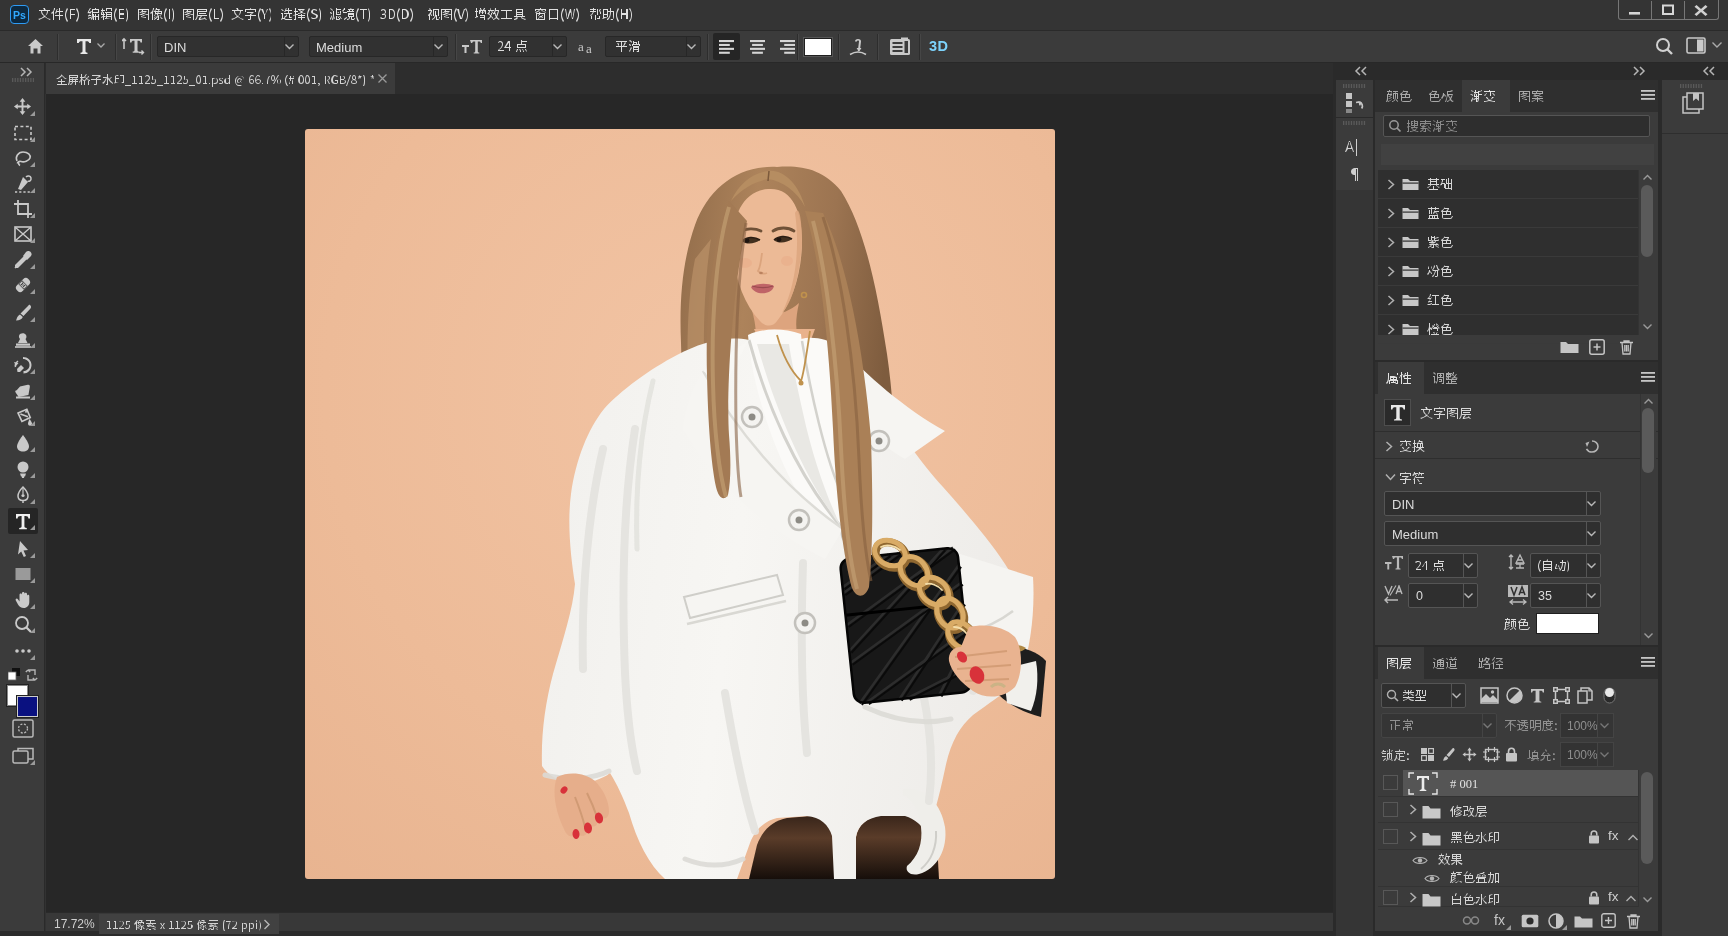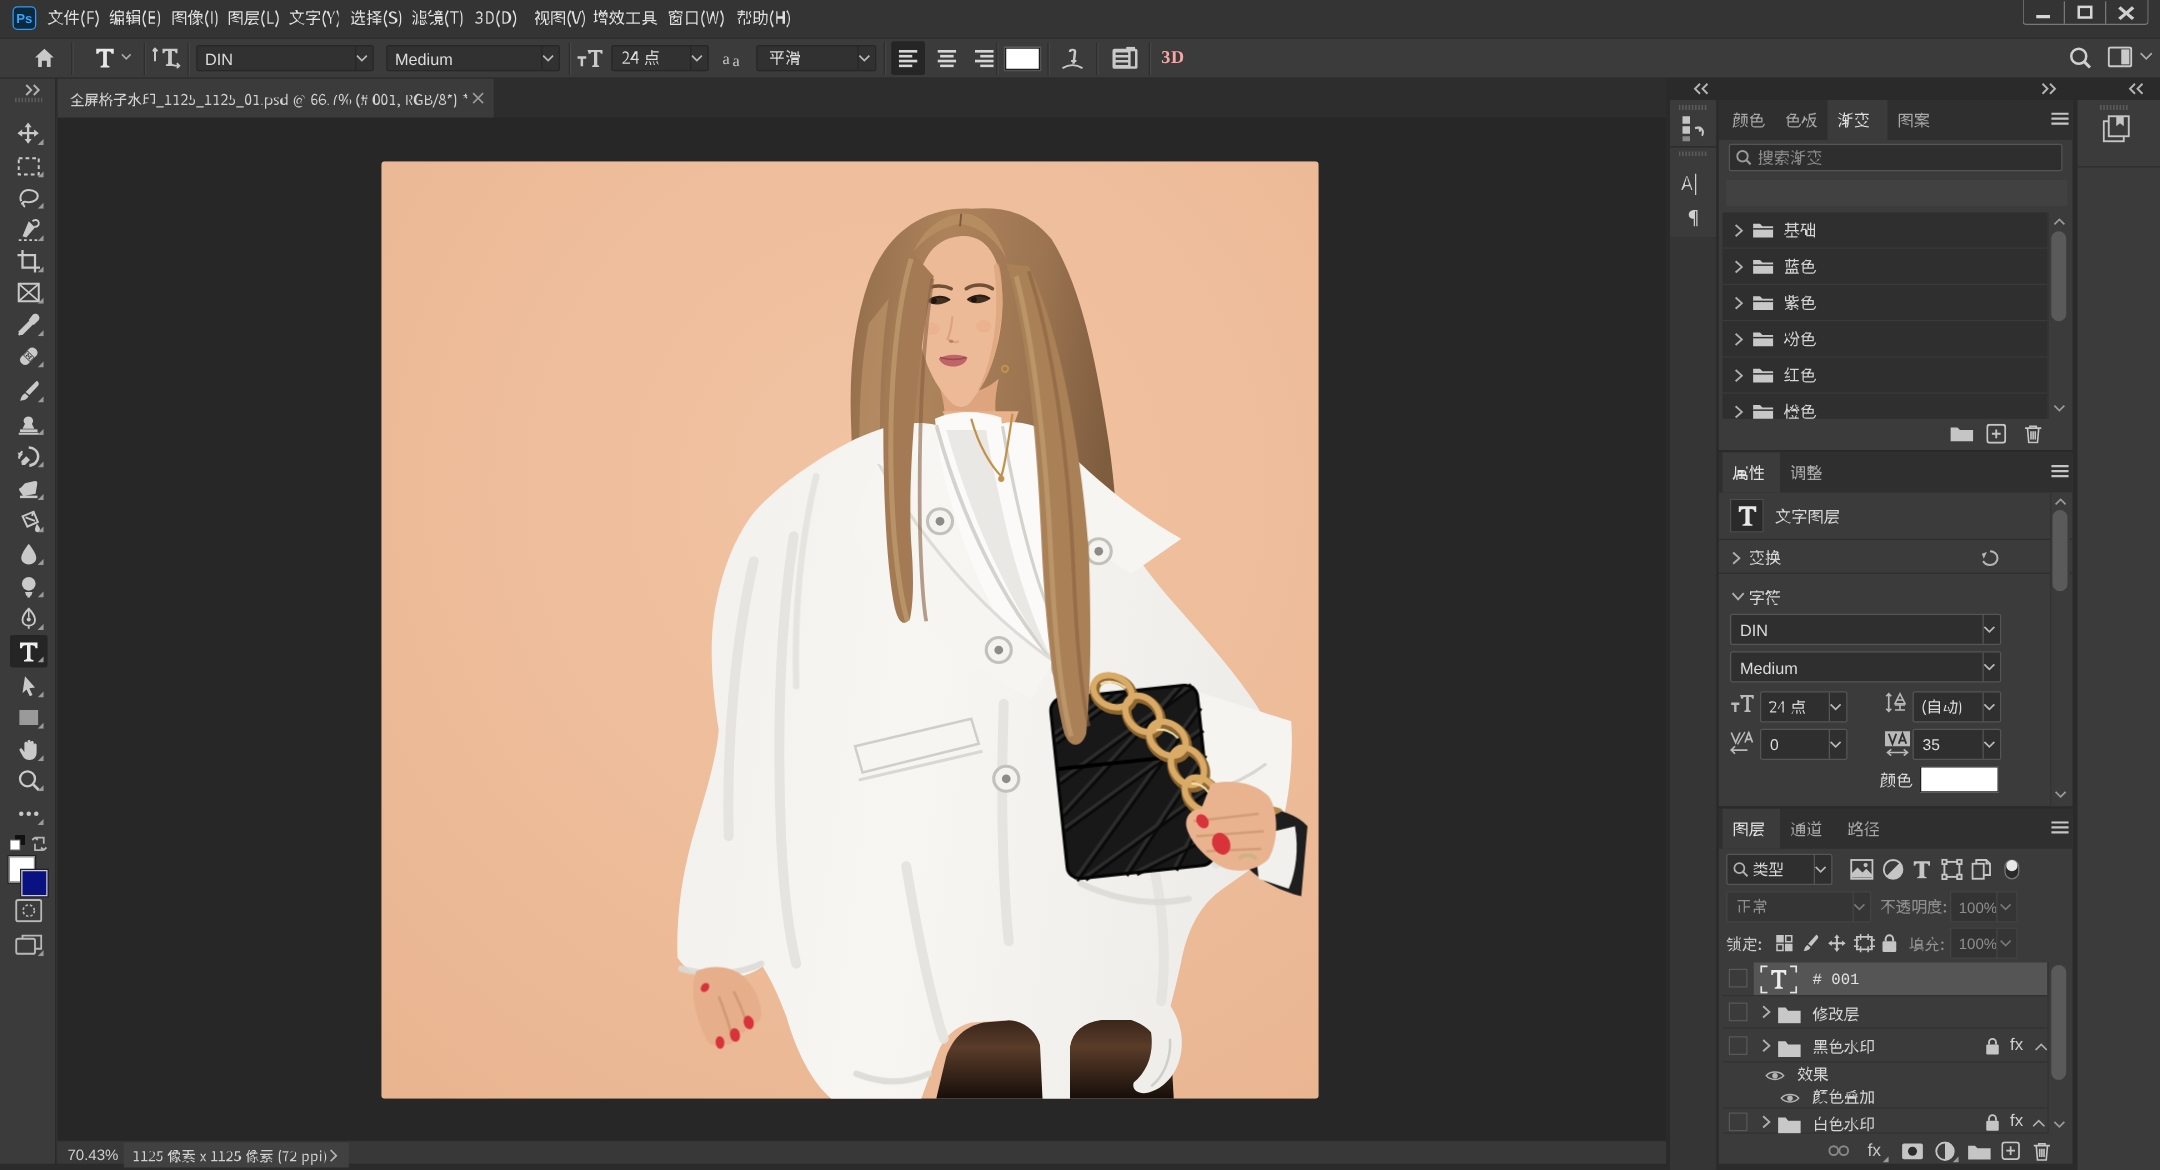--- a/index.html
+++ b/index.html
@@ -154,40 +154,40 @@
 <svg style="position:absolute;left:888px;top:37px" width="24" height="20" viewBox="0 0 24 20">
     <rect x="2" y="2" width="20" height="16" rx="1.5" fill="#c9c9c9"></rect>
     <rect x="13" y="0.5" width="7" height="3" fill="#c9c9c9"></rect>
     <rect x="4.5" y="5" width="10" height="2" fill="#3b3b3b"></rect>
     <rect x="4.5" y="9" width="10" height="2" fill="#3b3b3b"></rect>
     <rect x="4.5" y="13" width="10" height="2" fill="#3b3b3b"></rect>
     <rect x="16.5" y="4" width="3.5" height="12" fill="#3b3b3b"></rect>
   </svg>
 <div style="position:absolute;left:919px;top:34px;width:1px;height:26px;background:#2d2d2d"></div>
 <div style="position:absolute;left:920px;top:34px;width:1px;height:26px;background:#464646"></div>
-<div style="position:absolute;left:929px;top:38px;font-family:Liberation Serif, serif;font-size:14.5px;color:#fca5a5;font-weight:700;letter-spacing:0.5px;white-space:nowrap">3D</div>
+<div style="position:absolute;left:929px;top:38px;font-family:Liberation Sans, sans-serif;font-size:14.5px;color:#7dd3fc;font-weight:700;letter-spacing:0.5px;white-space:nowrap">3D</div>
 <svg style="position:absolute;left:1654px;top:36px" width="21" height="21" viewBox="0 0 21 21">
     <circle cx="9" cy="9" r="6" stroke="#d0d0d0" stroke-width="2" fill="none"></circle>
     <path d="M13.5 13.5 L18 18" stroke="#d0d0d0" stroke-width="2.4"></path>
   </svg>
 <svg style="position:absolute;left:1686px;top:37px" width="20" height="18" viewBox="0 0 20 18">
     <rect x="1" y="1" width="18" height="15" rx="1.5" stroke="#c9c9c9" stroke-width="1.6" fill="none"></rect>
     <rect x="11" y="2.5" width="6.5" height="12" fill="#c9c9c9"></rect>
   </svg>
 <svg style="position:absolute;left:1712px;top:42px" width="10" height="7" viewBox="0 0 10 7">
     <path d="M0.5 0.5 L5 5 L9.5 0.5" stroke="#aaa" stroke-width="1.4" fill="none"></path>
   </svg>
 <div style="position:absolute;left:46px;top:63px;width:349px;height:31px;background:#3b3b3b"></div>
 <svg style="position:absolute;left:56px;top:71px;overflow:visible" width="319" height="17" viewBox="0 -13 319 17">
     <path fill="#d2d2d2" d="M6 -10C5 -8 2 -6 0 -5C1 -5 1 -5 1 -5C1 -5 2 -5 2 -5V-5H5V-3H2V-2H5V-0H1V1H11V-0H6V-2H9V-3H6V-5H9V-5C10 -5 10 -5 11 -5C11 -5 11 -5 11 -5C9 -6 8 -7 6 -9L6 -9ZM2 -5C4 -6 5 -7 6 -8C7 -7 8 -6 9 -5Z M16 -6C16 -6 16 -5 16 -5L17 -5C17 -5 17 -6 16 -6ZM14 -8H21V-7H14ZM13 -9V-5C13 -4 13 -1 12 0C12 1 12 1 13 1C14 -1 14 -3 14 -5V-6H22V-9ZM20 -6C20 -6 20 -5 19 -5H14V-4H16V-3L16 -3H14V-2H16C16 -1 15 -0 14 0C14 0 14 1 15 1C16 0 17 -1 17 -2H19V1H20V-2H22V-3H20V-4H22V-5H20C20 -5 21 -6 21 -6ZM19 -3H17L17 -3V-4H19Z M30 -8H32C32 -7 31 -6 31 -6C30 -6 30 -7 29 -7ZM25 -10V-7H24V-6H25C25 -5 24 -3 23 -2C23 -2 24 -1 24 -1C24 -2 25 -3 25 -5V1H26V-5C26 -4 27 -4 27 -3L28 -4C27 -4 26 -6 26 -6V-6H27L27 -6C27 -6 28 -6 28 -6C28 -6 29 -6 29 -7C29 -6 30 -6 30 -5C29 -4 28 -4 27 -3C27 -3 27 -3 27 -3C28 -3 28 -3 28 -3V1H29V0H32V1H33V-3L34 -3C34 -3 34 -3 34 -4C33 -4 32 -5 31 -5C32 -6 33 -7 33 -8L33 -8L33 -8H30C30 -9 30 -9 31 -9L30 -10C29 -8 28 -7 28 -7V-7H26V-10ZM29 -0V-3H32V-0ZM29 -3C30 -4 30 -4 31 -5C31 -4 32 -4 33 -3Z M40 -6V-5H35V-4H40V-0C40 -0 40 0 40 0C39 0 38 0 38 0C38 0 38 1 38 1C39 1 40 1 40 1C41 1 41 0 41 -0V-4H45V-5H41V-6C42 -6 44 -7 45 -8L44 -9L44 -9H36V-8H43C42 -7 41 -7 40 -6Z M47 -7V-6H50C49 -4 48 -2 46 -1C47 -1 47 -0 47 -0C49 -1 50 -4 51 -7L50 -7L50 -7ZM55 -7C55 -7 54 -6 53 -5C53 -6 52 -6 52 -7V-10H51V-0C51 -0 51 -0 51 0C51 0 50 0 50 -0C50 0 50 1 50 1C51 1 51 1 52 1C52 1 52 0 52 -0V-5C53 -3 55 -1 57 -0C57 -1 57 -1 57 -1C56 -2 55 -3 54 -4C54 -5 55 -6 56 -7Z M59 -0C59 -1 59 -1 63 -2C63 -2 63 -2 63 -2L60 -2V-5H63V-6H60V-8C61 -8 62 -8 63 -9L62 -9C61 -9 60 -9 59 -8V-2C59 -2 58 -1 58 -1C58 -1 59 -1 59 -0ZM64 -9V1H64V-8H67V-2C67 -2 67 -2 67 -2C67 -2 66 -2 65 -2C66 -2 66 -1 66 -1C67 -1 67 -1 68 -1C68 -1 68 -1 68 -2V-9Z M69 2H75V1H69Z M76 0H81V-1H79V-8H79C78 -8 78 -8 77 -8V-7H78V-1H76Z M83 0H87V-1H86V-8H85C84 -8 84 -8 83 -8V-7H85V-1H83Z M89 0H94V-1H92C91 -1 91 -1 90 -1C92 -3 94 -4 94 -6C94 -8 93 -9 91 -9C90 -9 89 -8 89 -7L89 -7C90 -7 90 -8 91 -8C92 -8 93 -7 93 -6C93 -5 91 -3 89 -1Z M98 0C99 0 100 -1 100 -3C100 -5 99 -5 98 -5C97 -5 97 -5 97 -5L97 -8H100V-8H96L96 -4L96 -4C97 -4 97 -5 98 -5C99 -5 99 -4 99 -3C99 -1 98 -1 97 -1C97 -1 96 -1 95 -2L95 -1C95 -0 96 0 98 0Z M101 2H107V1H101Z M108 0H113V-1H111V-8H111C110 -8 110 -8 109 -8V-7H110V-1H108Z M115 0H119V-1H118V-8H117C116 -8 116 -8 115 -8V-7H117V-1H115Z M121 0H126V-1H124C123 -1 123 -1 122 -1C124 -3 126 -4 126 -6C126 -8 125 -9 123 -9C122 -9 121 -8 121 -7L121 -7C122 -7 122 -8 123 -8C124 -8 125 -7 125 -6C125 -5 123 -3 121 -1Z M130 0C131 0 132 -1 132 -3C132 -5 131 -5 130 -5C129 -5 129 -5 129 -5L129 -8H132V-8H128L128 -4L128 -4C129 -4 129 -5 129 -5C131 -5 131 -4 131 -3C131 -1 130 -1 129 -1C128 -1 128 -1 127 -2L127 -1C127 -0 128 0 130 0Z M133 2H139V1H133Z M143 0C144 0 145 -1 145 -4C145 -7 144 -9 143 -9C141 -9 140 -7 140 -4C140 -1 141 0 143 0ZM143 -1C142 -1 141 -2 141 -4C141 -7 142 -8 143 -8C143 -8 144 -7 144 -4C144 -2 143 -1 143 -1Z M147 0H151V-1H150V-8H149C148 -8 148 -8 147 -8V-7H149V-1H147Z M154 0C154 0 154 -0 154 -1C154 -1 154 -1 154 -1C153 -1 153 -1 153 -1C153 -0 153 0 154 0Z M156 3H157V1L157 -1C158 -0 159 0 159 0C161 0 162 -1 162 -3C162 -5 161 -6 159 -6C159 -6 158 -6 157 -6H157L157 -6H156ZM159 -1C159 -1 158 -1 157 -1V-5C158 -5 159 -6 159 -6C160 -6 161 -5 161 -3C161 -2 160 -1 159 -1Z M165 0C167 0 167 -1 167 -2C167 -3 166 -3 165 -4C165 -4 164 -4 164 -5C164 -5 165 -6 165 -6C166 -6 166 -5 167 -5L167 -6C167 -6 166 -6 165 -6C164 -6 163 -6 163 -5C163 -4 164 -3 165 -3C166 -3 166 -2 166 -2C166 -1 166 -1 165 -1C164 -1 164 -1 163 -1L163 -1C163 -0 164 0 165 0Z M171 0C172 0 172 -0 173 -1H173L173 0H174V-9H173V-7L173 -6C172 -6 172 -6 171 -6C170 -6 168 -5 168 -3C168 -1 169 0 171 0ZM171 -1C170 -1 170 -2 170 -3C170 -5 170 -6 171 -6C172 -6 172 -5 173 -5V-2C172 -1 172 -1 171 -1Z M183 2C184 2 185 2 186 1L185 1C185 1 184 1 183 1C181 1 180 -0 180 -3C180 -6 182 -8 184 -8C186 -8 188 -6 188 -4C188 -2 187 -1 186 -1C185 -1 185 -2 185 -3L186 -5H185L185 -5H185C185 -5 184 -6 184 -6C182 -6 181 -4 181 -3C181 -1 182 -1 183 -1C183 -1 184 -1 184 -2H185C185 -1 185 -1 186 -1C187 -1 188 -2 188 -4C188 -7 187 -8 184 -8C181 -8 179 -6 179 -3C179 0 181 2 183 2ZM183 -1C183 -1 182 -2 182 -3C182 -4 183 -5 184 -5C184 -5 184 -5 185 -4L184 -2C184 -2 183 -1 183 -1Z M196 0C197 0 198 -1 198 -3C198 -4 197 -5 196 -5C195 -5 194 -5 194 -4C194 -7 195 -8 196 -8C197 -8 197 -7 197 -7L198 -8C198 -8 197 -9 196 -9C194 -9 193 -7 193 -4C193 -1 194 0 196 0ZM194 -3C194 -4 195 -4 196 -4C197 -4 197 -4 197 -3C197 -1 197 -1 196 -1C195 -1 194 -2 194 -3Z M202 0C203 0 205 -1 205 -3C205 -4 204 -5 202 -5C202 -5 201 -5 200 -4C200 -7 201 -8 202 -8C203 -8 203 -7 204 -7L204 -8C204 -8 203 -9 202 -9C201 -9 199 -7 199 -4C199 -1 201 0 202 0ZM200 -3C201 -4 202 -4 202 -4C203 -4 204 -4 204 -3C204 -1 203 -1 202 -1C201 -1 200 -2 200 -3Z M207 0C207 0 207 -0 207 -1C207 -1 207 -1 207 -1C206 -1 206 -1 206 -1C206 -0 206 0 207 0Z M211 0H212C212 -3 212 -5 214 -8V-8H209V-8H213C211 -5 211 -3 211 0Z M217 -3C218 -3 219 -4 219 -6C219 -8 218 -9 217 -9C216 -9 215 -8 215 -6C215 -4 216 -3 217 -3ZM217 -4C216 -4 216 -5 216 -6C216 -7 216 -8 217 -8C218 -8 218 -7 218 -6C218 -5 218 -4 217 -4ZM217 0H218L223 -9H222ZM223 0C224 0 225 -1 225 -3C225 -4 224 -5 223 -5C222 -5 221 -4 221 -3C221 -1 222 0 223 0ZM223 -0C222 -0 222 -1 222 -3C222 -4 222 -5 223 -5C224 -5 224 -4 224 -3C224 -1 224 -0 223 -0Z M231 2 232 2C231 0 230 -2 230 -4C230 -6 231 -7 232 -9L231 -9C230 -8 229 -6 229 -4C229 -1 230 1 231 2Z M233 0H234L234 -3H236L236 0H237L237 -3H238V-3H237L237 -5H238V-6H237L238 -8H237L237 -6H235L235 -8H234L234 -6H233V-5H234L234 -3H233V-3H234ZM235 -3 235 -5H237L236 -3Z M245 0C247 0 248 -1 248 -4C248 -7 247 -9 245 -9C244 -9 242 -7 242 -4C242 -1 244 0 245 0ZM245 -1C244 -1 244 -2 244 -4C244 -7 244 -8 245 -8C246 -8 247 -7 247 -4C247 -2 246 -1 245 -1Z M251 0C253 0 254 -1 254 -4C254 -7 253 -9 251 -9C250 -9 249 -7 249 -4C249 -1 250 0 251 0ZM251 -1C251 -1 250 -2 250 -4C250 -7 251 -8 251 -8C252 -8 253 -7 253 -4C253 -2 252 -1 251 -1Z M256 0H260V-1H259V-8H258C257 -8 257 -8 256 -8V-7H258V-1H256Z M262 2C263 2 264 1 264 -0C264 -1 263 -1 263 -1C262 -1 262 -1 262 -1C262 -0 262 0 263 0L263 0C263 1 262 1 262 2Z M270 -4V-8H271C272 -8 273 -7 273 -6C273 -5 272 -4 271 -4ZM273 0H274L272 -4C273 -4 274 -5 274 -6C274 -8 273 -8 271 -8H269V0H270V-4H271Z M279 0C280 0 281 -0 282 -1V-4H279V-3H281V-1C281 -1 280 -1 279 -1C278 -1 277 -2 277 -4C277 -6 278 -8 279 -8C280 -8 281 -7 281 -7L282 -8C281 -8 280 -9 279 -9C277 -9 275 -7 275 -4C275 -1 277 0 279 0Z M284 0H287C288 0 290 -1 290 -2C290 -4 289 -4 288 -4V-5C289 -5 289 -6 289 -6C289 -8 288 -8 286 -8H284ZM285 -5V-8H286C288 -8 288 -7 288 -6C288 -5 288 -5 286 -5ZM285 -1V-4H286C288 -4 289 -4 289 -3C289 -1 288 -1 286 -1Z M290 2H291L295 -9H294Z M298 0C300 0 301 -1 301 -2C301 -3 300 -4 299 -4V-4C300 -5 300 -5 300 -6C300 -8 299 -9 298 -9C297 -9 296 -8 296 -6C296 -6 296 -5 297 -4V-4C296 -4 295 -3 295 -2C295 -1 296 0 298 0ZM299 -5C298 -5 297 -5 297 -6C297 -7 297 -8 298 -8C299 -8 299 -7 299 -6C299 -6 299 -5 299 -5ZM298 -1C297 -1 296 -1 296 -2C296 -3 297 -4 297 -4C299 -4 300 -3 300 -2C300 -1 299 -1 298 -1Z M303 -5 304 -7 305 -5 305 -6 305 -7 306 -8 306 -8 304 -8 304 -9H304L303 -8L302 -8L302 -8L303 -7L302 -6Z M308 2C309 1 309 -1 309 -4C309 -6 309 -8 308 -9L307 -9C308 -7 308 -6 308 -4C308 -2 308 0 307 2Z M315 -5 316 -7 317 -5 318 -6 317 -7 318 -8 318 -8 317 -8 317 -9H316L316 -8L315 -8L314 -8L316 -7L315 -6Z"></path>
   </svg>
 <svg style="position:absolute;left:377px;top:73px" width="11" height="11" viewBox="0 0 11 11">
     <path d="M1.5 1.5 L9.5 9.5 M9.5 1.5 L1.5 9.5" stroke="#9a9a9a" stroke-width="1.3"></path>
   </svg>
-<div style="position:absolute;left:54px;top:916.5px;font-family:'Liberation Sans',sans-serif;font-size:12px;color:#cfcfcf;font-weight:400;letter-spacing:0;white-space:nowrap">70.43%</div>
+<div style="position:absolute;left:54px;top:916.5px;font-family:'Liberation Sans',sans-serif;font-size:12px;color:#cfcfcf;font-weight:400;letter-spacing:0;white-space:nowrap">17.72%</div>
 <div style="position:absolute;left:99px;top:914px;width:180px;height:20px;background:#414141"></div>
 <svg style="position:absolute;left:106px;top:916px;overflow:visible" width="156" height="17" viewBox="0 -13 156 17">
     <path fill="#d2d2d2" d="M1 0H5V-1H4V-8H3C3 -8 2 -8 1 -8V-7H3V-1H1Z M7 0H12V-1H10V-8H9C9 -8 8 -8 8 -8V-7H9V-1H7Z M13 0H18V-1H16C15 -1 15 -1 14 -1C16 -3 18 -4 18 -6C18 -7 17 -8 15 -8C14 -8 14 -8 13 -7L13 -7C14 -7 15 -8 15 -8C16 -8 17 -7 17 -6C17 -4 16 -3 13 -1Z M22 0C23 0 24 -1 24 -3C24 -4 23 -5 22 -5C21 -5 21 -5 21 -5L21 -7H24V-8H20L20 -4L20 -4C21 -4 21 -5 22 -5C23 -5 23 -4 23 -3C23 -1 22 -1 21 -1C21 -1 20 -1 19 -2L19 -1C20 -0 20 0 22 0Z M33 -8H35C35 -8 35 -7 35 -7H33C33 -7 33 -8 33 -8ZM33 -9C33 -8 32 -7 31 -6C31 -6 31 -6 31 -6C32 -6 32 -6 32 -6V-5H34C33 -4 32 -4 31 -3C31 -3 32 -3 32 -3C33 -3 33 -4 34 -4C34 -4 34 -4 34 -3C34 -3 32 -2 31 -2C31 -2 32 -1 32 -1C33 -2 34 -2 35 -3C35 -3 35 -2 35 -2C34 -1 33 -1 31 -0C31 0 31 0 32 0C33 0 34 -1 35 -2C35 -1 35 -0 35 -0C35 0 35 0 34 0C34 0 34 0 34 0C34 0 34 1 34 1C34 1 34 1 35 1C35 1 35 1 36 1C36 0 36 -1 36 -2L36 -3C37 -1 37 -0 38 0C38 0 39 -0 39 -0C38 -1 37 -2 37 -3C37 -3 38 -3 38 -4L38 -4C37 -4 36 -3 36 -3C35 -3 35 -4 34 -4L35 -5H38V-7H36C36 -7 36 -8 37 -8L36 -9L36 -9H34L34 -9ZM33 -6H35C35 -6 35 -6 34 -5H33ZM35 -6H37V-5H35C35 -6 35 -6 35 -6ZM31 -9C30 -8 29 -6 28 -5C28 -5 29 -4 29 -4C29 -4 29 -5 30 -5V1H31V-7C31 -7 31 -8 32 -9Z M46 -1C47 -0 48 0 49 1L50 0C49 -0 48 -1 47 -1ZM42 -1C42 -1 41 -0 40 0C40 0 40 1 40 1C41 0 42 -0 43 -1ZM41 -3C42 -3 42 -3 44 -4C43 -3 42 -3 42 -3C41 -2 41 -2 40 -2C40 -2 40 -2 40 -2C41 -2 41 -2 45 -2V-0C45 0 45 0 44 0C44 0 44 0 43 0C43 0 43 1 43 1C44 1 45 1 45 1C45 1 45 0 45 -0V-2L48 -2C48 -2 49 -2 49 -1L50 -2C49 -2 48 -3 47 -4L47 -3C47 -3 47 -3 47 -3L43 -2C44 -3 46 -4 47 -4L47 -5C46 -5 46 -4 46 -4L43 -4C44 -4 44 -5 45 -5L44 -5H50V-6H45V-7H49V-7H45V-8H49V-9H45V-9H44V-9H40V-8H44V-7H41V-7H44V-6H40V-5H44C43 -5 42 -4 42 -4C42 -4 41 -4 41 -4C41 -4 41 -3 41 -3Z M54 0H55L56 -1C56 -2 56 -2 56 -3H56C57 -2 57 -2 57 -1L58 0H59L57 -3L59 -6H58L57 -5C57 -4 57 -4 56 -4H56C56 -4 56 -4 56 -5L55 -6H54L56 -3Z M63 0H68V-1H66V-8H65C65 -8 64 -8 64 -8V-7H65V-1H63Z M69 0H74V-1H72V-8H72C71 -8 71 -8 70 -8V-7H71V-1H69Z M75 0H80V-1H78C78 -1 77 -1 77 -1C79 -3 80 -4 80 -6C80 -7 79 -8 78 -8C77 -8 76 -8 75 -7L76 -7C76 -7 77 -8 77 -8C78 -8 79 -7 79 -6C79 -4 78 -3 75 -1Z M84 0C85 0 87 -1 87 -3C87 -4 85 -5 84 -5C84 -5 83 -5 83 -5L83 -7H86V-8H82L82 -4L82 -4C83 -4 83 -5 84 -5C85 -5 85 -4 85 -3C85 -1 85 -1 84 -1C83 -1 82 -1 82 -2L81 -1C82 -0 83 0 84 0Z M96 -8H98C98 -8 97 -7 97 -7H95C95 -7 95 -8 96 -8ZM96 -9C95 -8 94 -7 93 -6C93 -6 94 -6 94 -6C94 -6 94 -6 94 -6V-5H96C95 -4 95 -4 93 -3C94 -3 94 -3 94 -3C95 -3 96 -4 96 -4C96 -4 97 -4 97 -3C96 -3 95 -2 93 -2C94 -2 94 -1 94 -1C95 -2 96 -2 97 -3C97 -3 97 -2 97 -2C96 -1 95 -1 93 -0C94 0 94 0 94 0C95 0 96 -1 97 -2C98 -1 97 -0 97 -0C97 0 97 0 97 0C96 0 96 0 96 0C96 0 96 1 96 1C96 1 97 1 97 1C97 1 97 1 98 1C98 0 98 -1 98 -2L99 -3C99 -1 100 -0 101 0C101 0 101 -0 101 -0C100 -1 100 -2 99 -3C100 -3 100 -3 100 -4L100 -4C99 -4 99 -3 98 -3C98 -3 97 -4 97 -4L97 -5H100V-7H98C98 -7 99 -8 99 -8L98 -9L98 -9H96L97 -9ZM95 -6H97C97 -6 97 -6 97 -5H95ZM98 -6H100V-5H97C98 -6 98 -6 98 -6ZM93 -9C93 -8 92 -6 91 -5C91 -5 91 -4 91 -4C91 -4 92 -5 92 -5V1H93V-7C93 -7 94 -8 94 -9Z M109 -1C110 -0 111 0 111 1L112 0C111 -0 110 -1 109 -1ZM105 -1C104 -1 103 -0 102 0C102 0 102 1 103 1C104 0 105 -0 106 -1ZM104 -3C104 -3 104 -3 106 -4C105 -3 104 -3 104 -3C103 -2 103 -2 103 -2C103 -2 103 -2 103 -2C103 -2 103 -2 107 -2V-0C107 0 107 0 107 0C106 0 106 0 105 0C105 0 105 1 105 1C106 1 107 1 107 1C108 1 108 0 108 -0V-2L110 -2C111 -2 111 -2 111 -1L112 -2C111 -2 110 -3 110 -4L109 -3C109 -3 109 -3 110 -3L105 -2C107 -3 108 -4 110 -4L109 -5C109 -5 108 -4 108 -4L105 -4C106 -4 106 -5 107 -5L107 -5H112V-6H107V-7H111V-7H107V-8H112V-9H107V-9H107V-9H103V-8H107V-7H103V-7H107V-6H102V-5H106C105 -5 104 -4 104 -4C104 -4 104 -4 103 -4C103 -4 104 -3 104 -3Z M118 2 119 2C118 0 118 -2 118 -3C118 -5 118 -7 119 -9L118 -9C117 -7 117 -6 117 -3C117 -1 117 1 118 2Z M122 0H123C123 -3 123 -5 125 -8V-8H120V-7H124C122 -5 122 -3 122 0Z M126 0H131V-1H129C129 -1 128 -1 128 -1C130 -3 131 -4 131 -6C131 -7 130 -8 129 -8C128 -8 127 -8 126 -7L127 -7C127 -7 128 -8 129 -8C130 -8 130 -7 130 -6C130 -4 129 -3 126 -1Z M136 3H137V1L137 -1C138 -0 138 0 139 0C140 0 141 -1 141 -3C141 -5 141 -6 139 -6C138 -6 138 -6 137 -5H137L137 -6H136ZM139 -1C138 -1 138 -1 137 -1V-5C138 -5 138 -5 139 -5C140 -5 140 -4 140 -3C140 -2 140 -1 139 -1Z M143 3H144V1L144 -1C145 -0 145 0 146 0C147 0 148 -1 148 -3C148 -5 148 -6 146 -6C145 -6 145 -6 144 -5H144L144 -6H143ZM146 -1C145 -1 145 -1 144 -1V-5C145 -5 145 -5 146 -5C147 -5 147 -4 147 -3C147 -2 147 -1 146 -1Z M150 0H151V-6H150ZM151 -7C151 -7 151 -8 151 -8C151 -8 151 -9 151 -9C150 -9 150 -8 150 -8C150 -8 150 -7 151 -7Z M153 2C154 1 155 -1 155 -3C155 -6 154 -7 153 -9L153 -9C154 -7 154 -5 154 -3C154 -2 154 0 153 2Z"></path>
   </svg>
 <svg style="position:absolute;left:263px;top:919px" width="8" height="11" viewBox="0 0 8 11">
     <path d="M1.5 1 L6 5.5 L1.5 10" stroke="#b5b5b5" stroke-width="1.4" fill="none"></path>
   </svg>
 <svg style="position:absolute;left:20px;top:67px" width="14" height="10" viewBox="0 0 14 10">
     <path d="M1 1 L5 5 L1 9 M7 1 L11 5 L7 9" stroke="#b5b5b5" stroke-width="1.5" fill="none"></path>
   </svg>
@@ -822,21 +822,21 @@
 <div style="position:absolute;left:1383px;top:775px;width:15px;height:15px;border:1px solid #585858;background:#3b3b3b"></div>
 <svg style="position:absolute;left:1408px;top:772px" width="30" height="23" viewBox="0 0 30 23">
     <g stroke="#e5e5e5" stroke-width="1.4" fill="none">
       <path d="M1 6 V1 H6"></path>
       <path d="M24 1 H29 V6"></path>
       <path d="M1 17 V22 H6"></path>
       <path d="M24 22 H29 V17"></path>
     </g>
     <path d="M9 4 H21 V8 H19.8 C19.6 6.4 19 6 17 6 H16.3 V16 C16.3 17.5 16.9 17.7 18.3 17.9 V19 H11.7 V17.9 C13.1 17.7 13.7 17.5 13.7 16 V6 H13 C11 6 10.4 6.4 10.2 8 H9 Z" fill="#ececec"></path>
   </svg>
-<div style="position:absolute;left:1450px;top:776.5px;font-family:Liberation Mono, monospace;font-size:12.5px;color:#e2e2e2;font-weight:400;letter-spacing:0;white-space:nowrap"># 001</div>
+<div style="position:absolute;left:1450px;top:776.5px;font-family:Liberation Serif, serif;font-size:12.5px;color:#e2e2e2;font-weight:400;letter-spacing:0;white-space:nowrap"># 001</div>
 <div style="position:absolute;left:1383px;top:802px;width:15px;height:15px;border:1px solid #585858;background:#3b3b3b"></div>
 <svg style="position:absolute;left:1409px;top:804px" width="8" height="11" viewBox="0 0 8 11">
     <path d="M1.5 1 L6.5 5.5 L1.5 10" stroke="#b0b0b0" stroke-width="1.5" fill="none"></path>
   </svg>
 <svg style="position:absolute;left:1422px;top:804px" width="19" height="15" viewBox="0 0 19 15">
     <path d="M0.5 2 H6.5 L8.5 4.5 H18.5 V14.5 H0.5 Z" fill="#c8c8c8"></path>
   </svg>
 <svg style="position:absolute;left:1450px;top:802px;overflow:visible" width="38" height="18" viewBox="0 -14 38 18">
     <path fill="#d5d5d5" d="M9 -5C8 -4 7 -4 6 -3C6 -3 6 -3 6 -3C7 -3 9 -4 9 -5ZM10 -4C9 -3 7 -2 6 -2C6 -1 6 -1 6 -1C8 -1 10 -2 11 -3ZM11 -2C10 -1 8 -0 5 0C5 0 6 1 6 1C8 0 11 -0 12 -2ZM4 -7V-1H5V-7ZM7 -8H10C10 -8 9 -7 9 -7C8 -7 7 -8 7 -8ZM7 -11C7 -9 6 -8 5 -7C5 -7 5 -7 5 -6C6 -7 6 -7 6 -8C7 -7 7 -7 8 -6C7 -6 6 -5 5 -5C5 -5 5 -5 5 -4C6 -5 8 -5 9 -6C9 -5 10 -5 12 -4C12 -5 12 -5 12 -5C11 -5 10 -6 9 -6C10 -7 11 -8 12 -9L11 -9L11 -9H7C8 -10 8 -10 8 -10ZM3 -10C2 -8 1 -7 0 -5C0 -5 1 -5 1 -4C1 -5 2 -5 2 -6V1H3V-8C3 -8 4 -9 4 -10Z M20 -7H23C22 -6 22 -4 21 -3C21 -4 20 -6 20 -7ZM13 -10V-9H17V-6H14V-1C14 -1 13 -1 13 -1C13 -0 14 0 14 0C14 0 14 -0 18 -1C18 -2 18 -2 18 -2L15 -1V-5H18L18 -5C18 -5 18 -5 19 -4C19 -5 19 -5 19 -6C20 -5 20 -3 21 -2C20 -1 19 -0 18 0C18 0 18 1 18 1C20 0 21 -0 21 -1C22 -0 23 0 24 1C24 1 24 0 25 0C23 -0 23 -1 22 -2C23 -4 23 -5 24 -7H24V-8H20C21 -9 21 -10 21 -10L20 -10C20 -8 19 -6 18 -5V-10Z M29 -6V-5H36V-6ZM28 -9H35V-8H28ZM27 -10V-6C27 -4 27 -1 25 0C26 1 26 1 26 1C27 -1 28 -4 28 -6V-7H36V-10ZM29 1C29 1 30 1 35 0C35 1 35 1 36 1L36 1C36 -0 35 -1 34 -2L34 -2C34 -2 34 -1 35 -1L30 -0C30 -1 31 -2 32 -3H37V-4H28V-3H30C30 -2 29 -1 29 -1C29 -0 28 -0 28 -0C28 0 29 1 29 1Z"></path>
   </svg>

